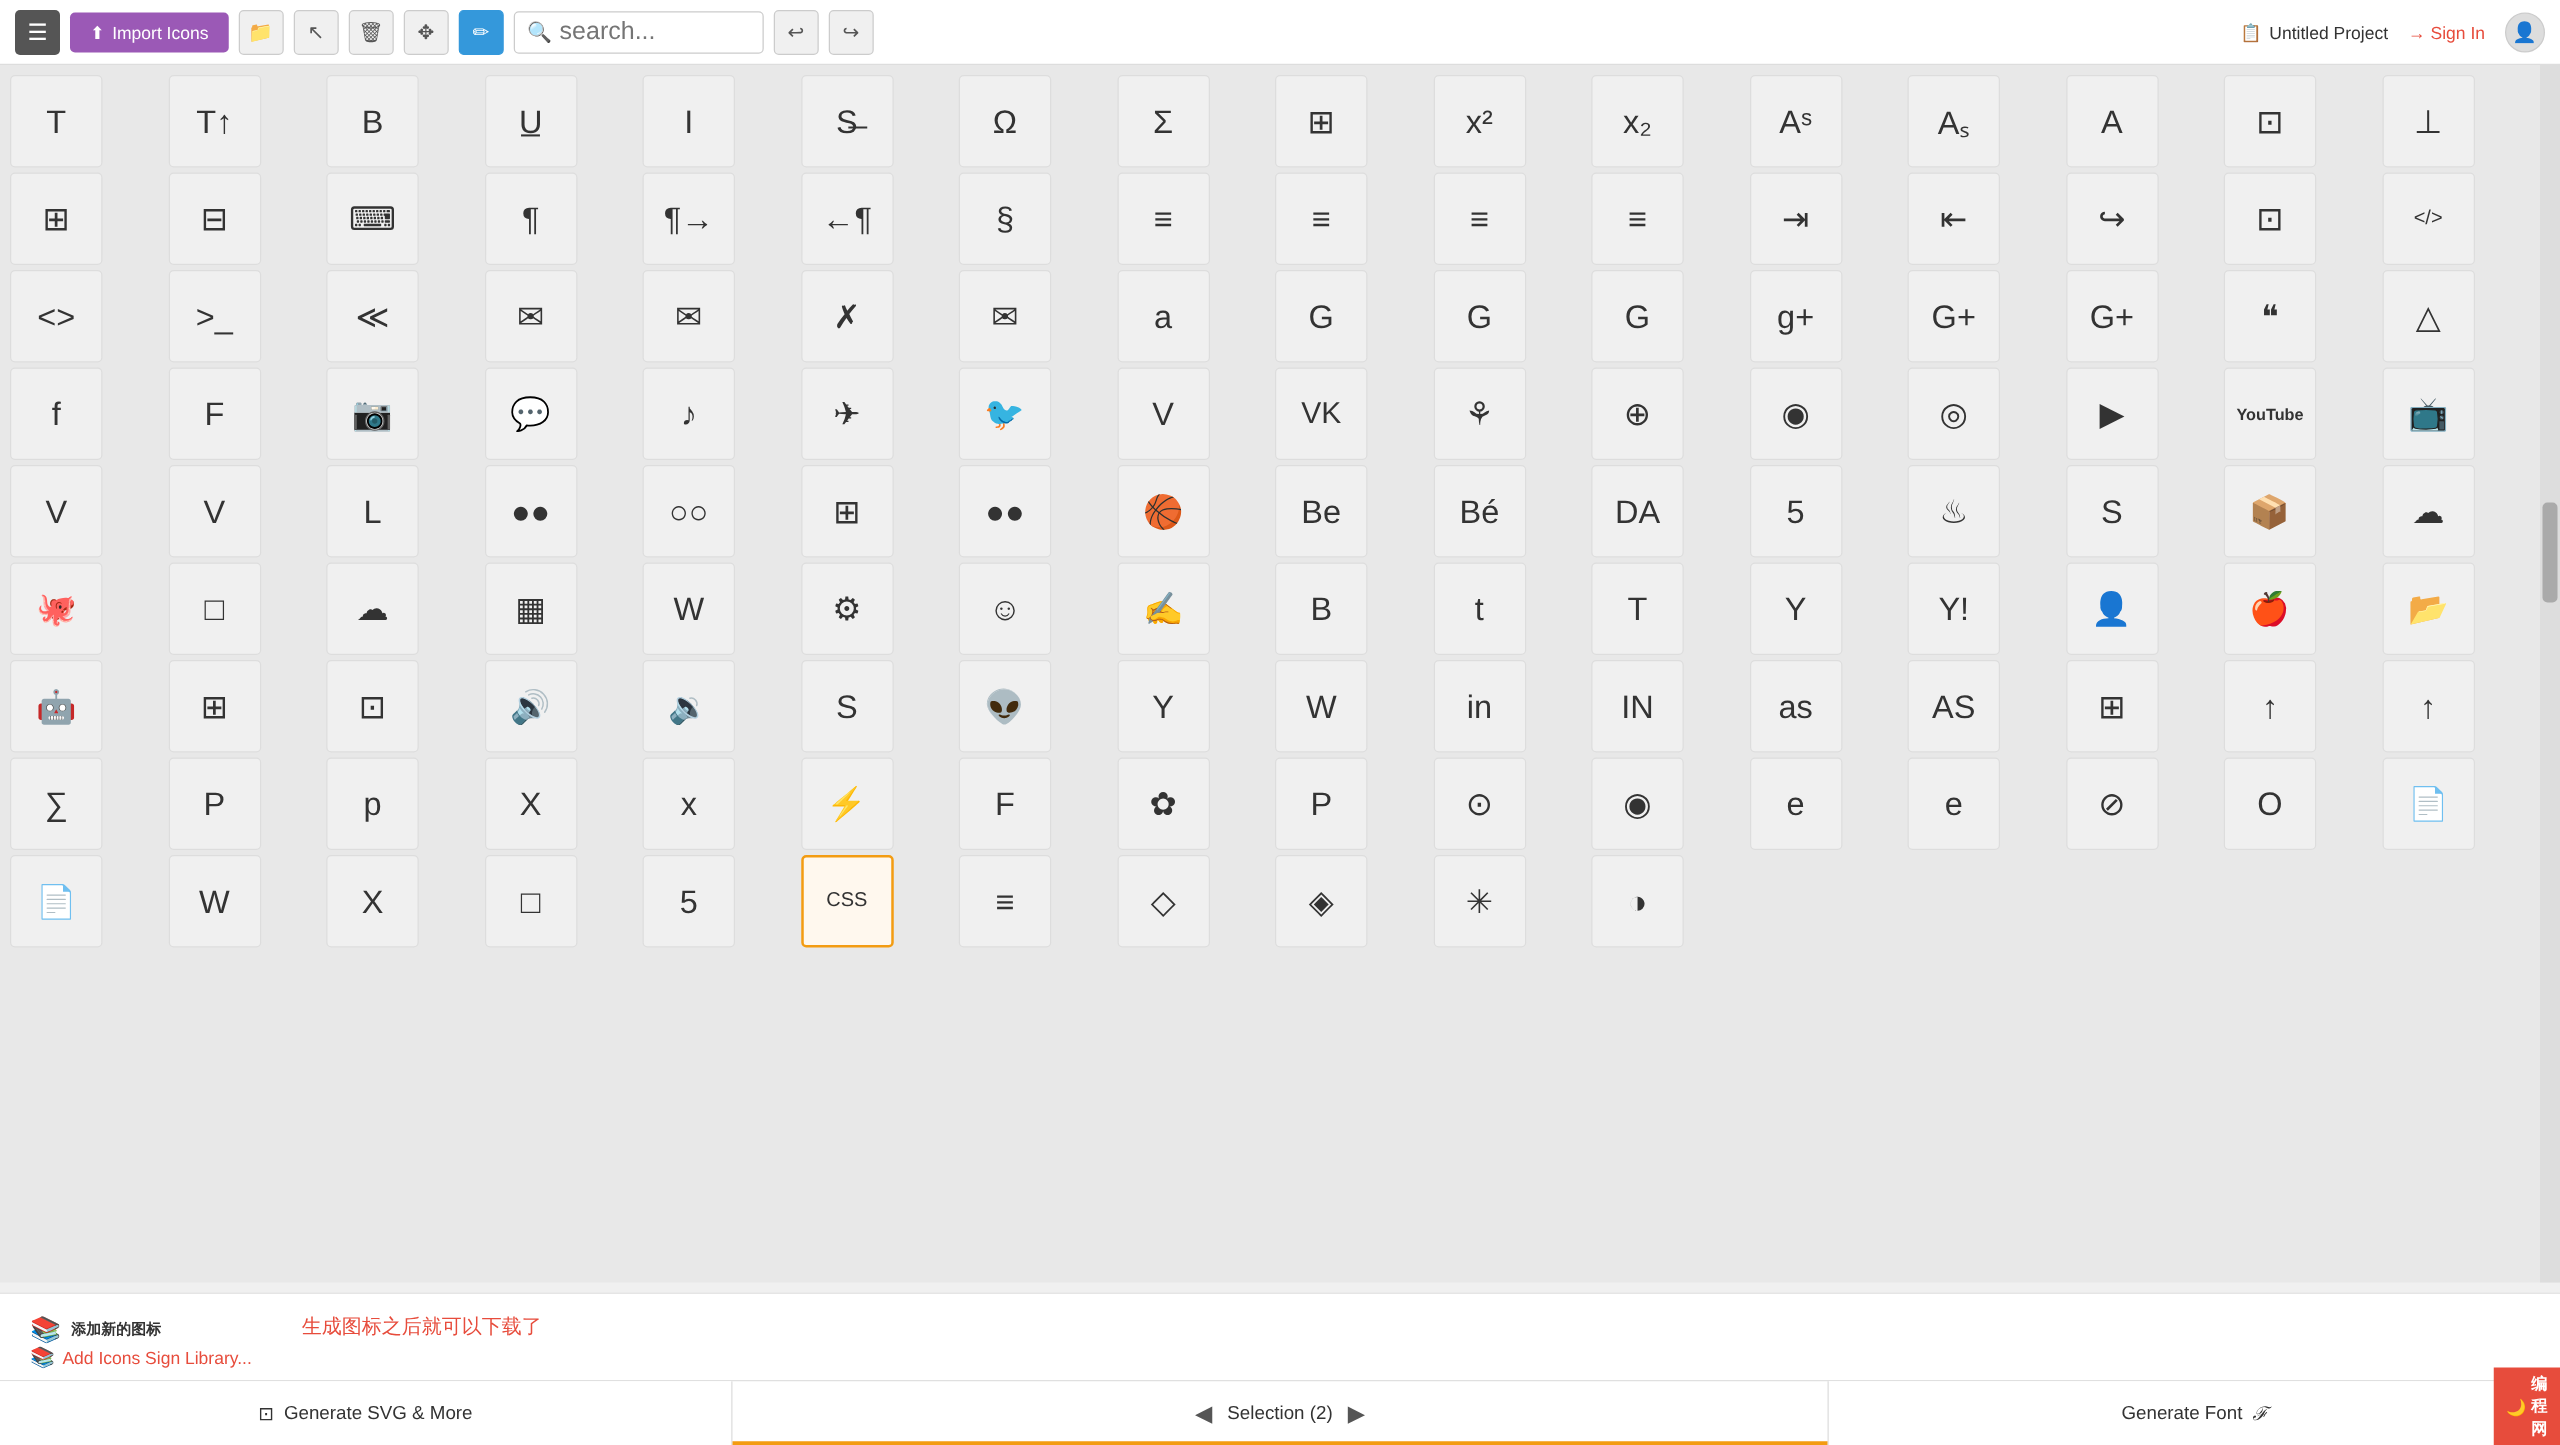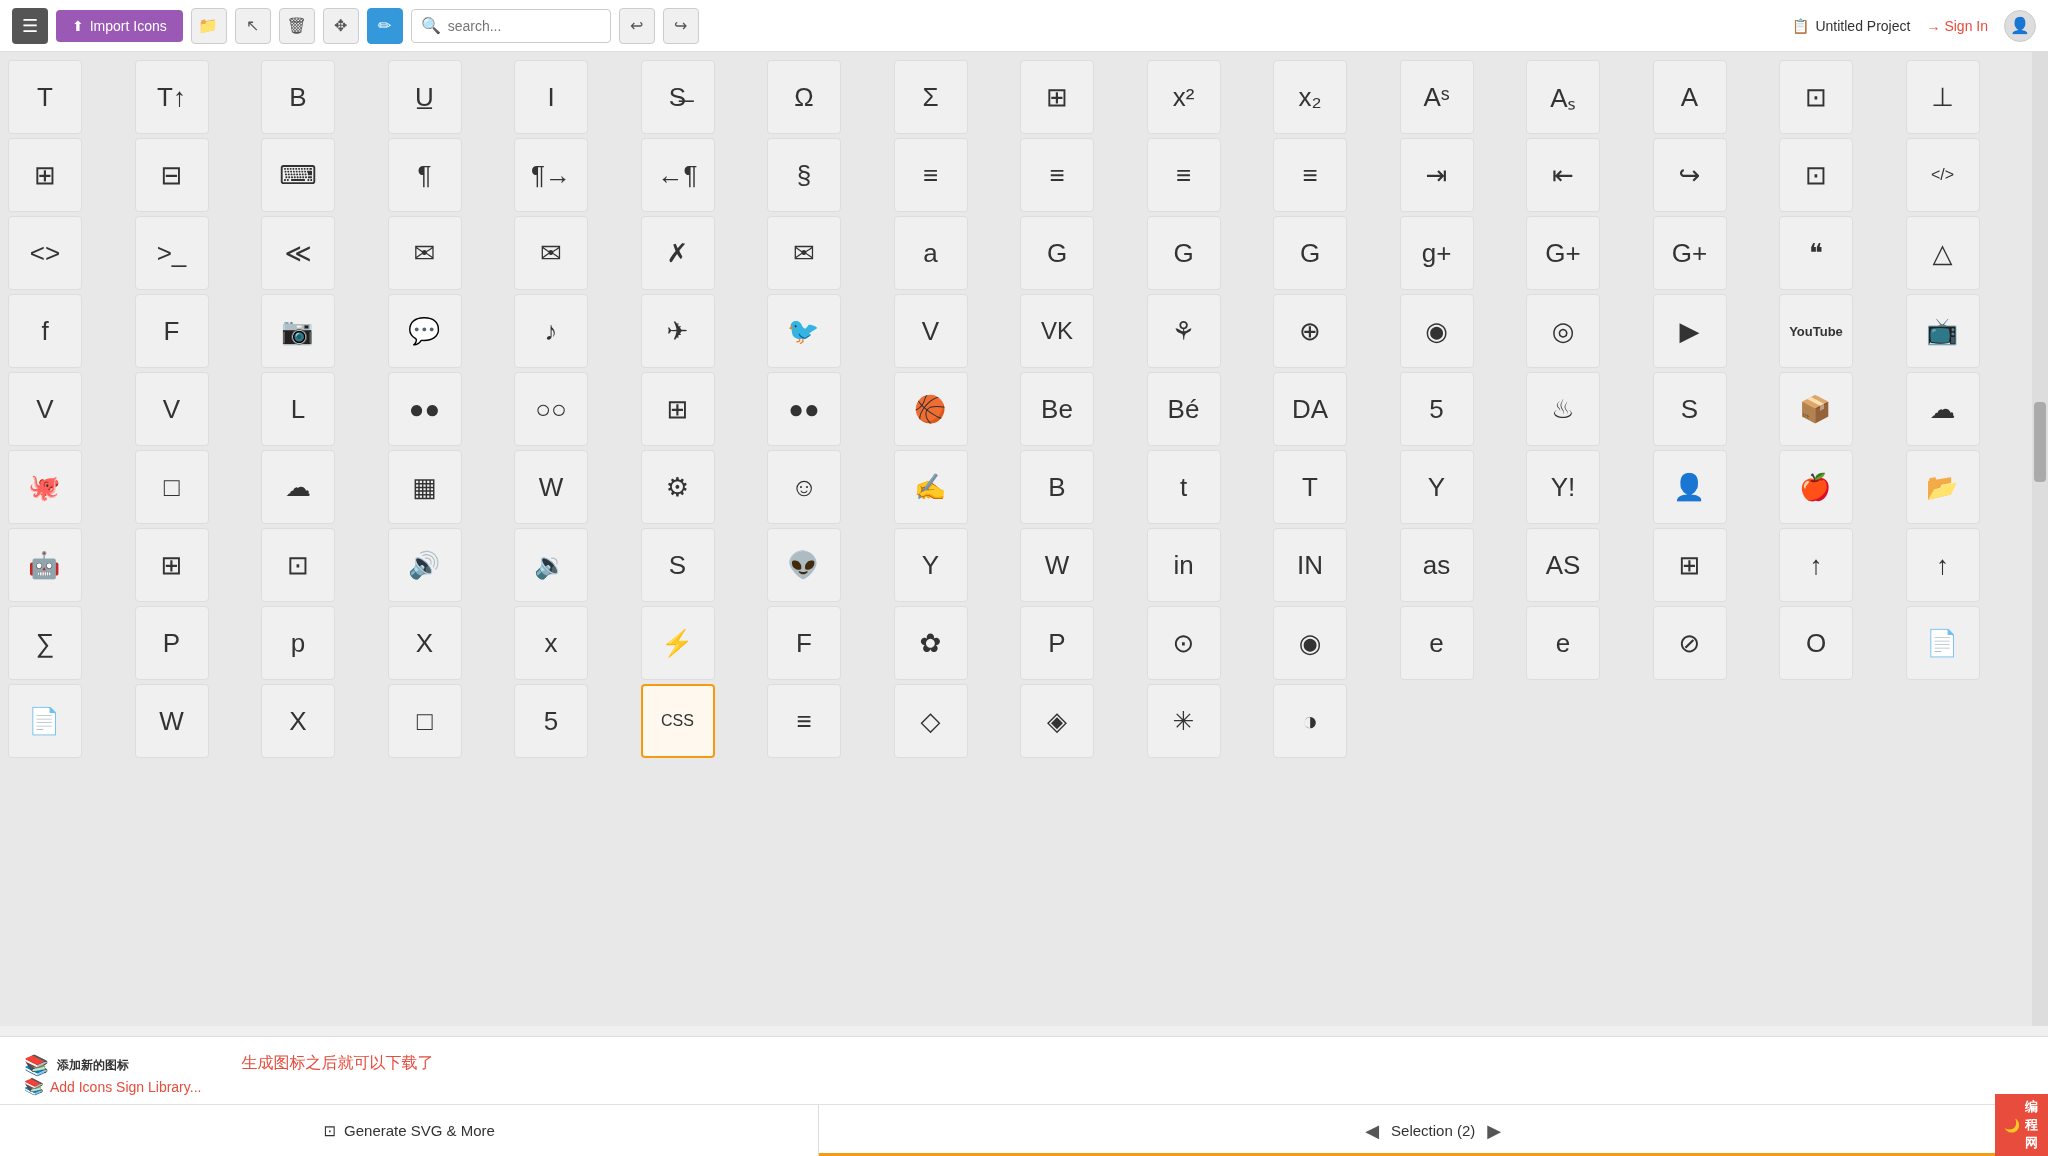--- a/index.html
+++ b/index.html
@@ -55,21 +55,21 @@
       align-items: center;
       border: 1px solid #ccc;
       border-radius: 4px;
       padding: 0 10px;
       width: 200px;
       height: 34px;
       background: #fff;
       gap: 6px;
     }
     .search-box input {
-      border: none; outline: none; font-size: 14px; width: 100%;
+      border: none; outline: none; font-size: 20px; width: 100%;
       background: transparent;
     }
     .header-spacer { flex: 1; }
     .header-right {
       display: flex; align-items: center; gap: 16px;
     }
     .project-name {
       font-size: 14px; color: #333;
       display: flex; align-items: center; gap: 6px;
     }
@@ -456,20 +456,24 @@
       <button class="gen-svg-btn">
         <span>⊡</span>
         <span>Generate SVG &amp; More</span>
       </button>
       <div class="selection-area">
         <button class="selection-prev">◀</button>
         <span class="selection-label">Selection (2)</span>
         <button class="selection-next">▶</button>
         <div class="selection-bar"></div>
       </div>
+      <button class="gen-font-btn">
+        <span>Generate Font</span>
+        <span style="font-style: italic; font-family: serif;">ℱ</span>
+      </button>
     </div>
 
     <div style="position: absolute; bottom: 0; right: 0; display: flex; align-items: center;">
       <span style="font-size:11px; color:#aaa; margin-right:6px;">CSS</span>
       <div class="brand-badge">
         <span>🌙</span>
         <span>编程网</span>
       </div>
     </div>
   </div>

